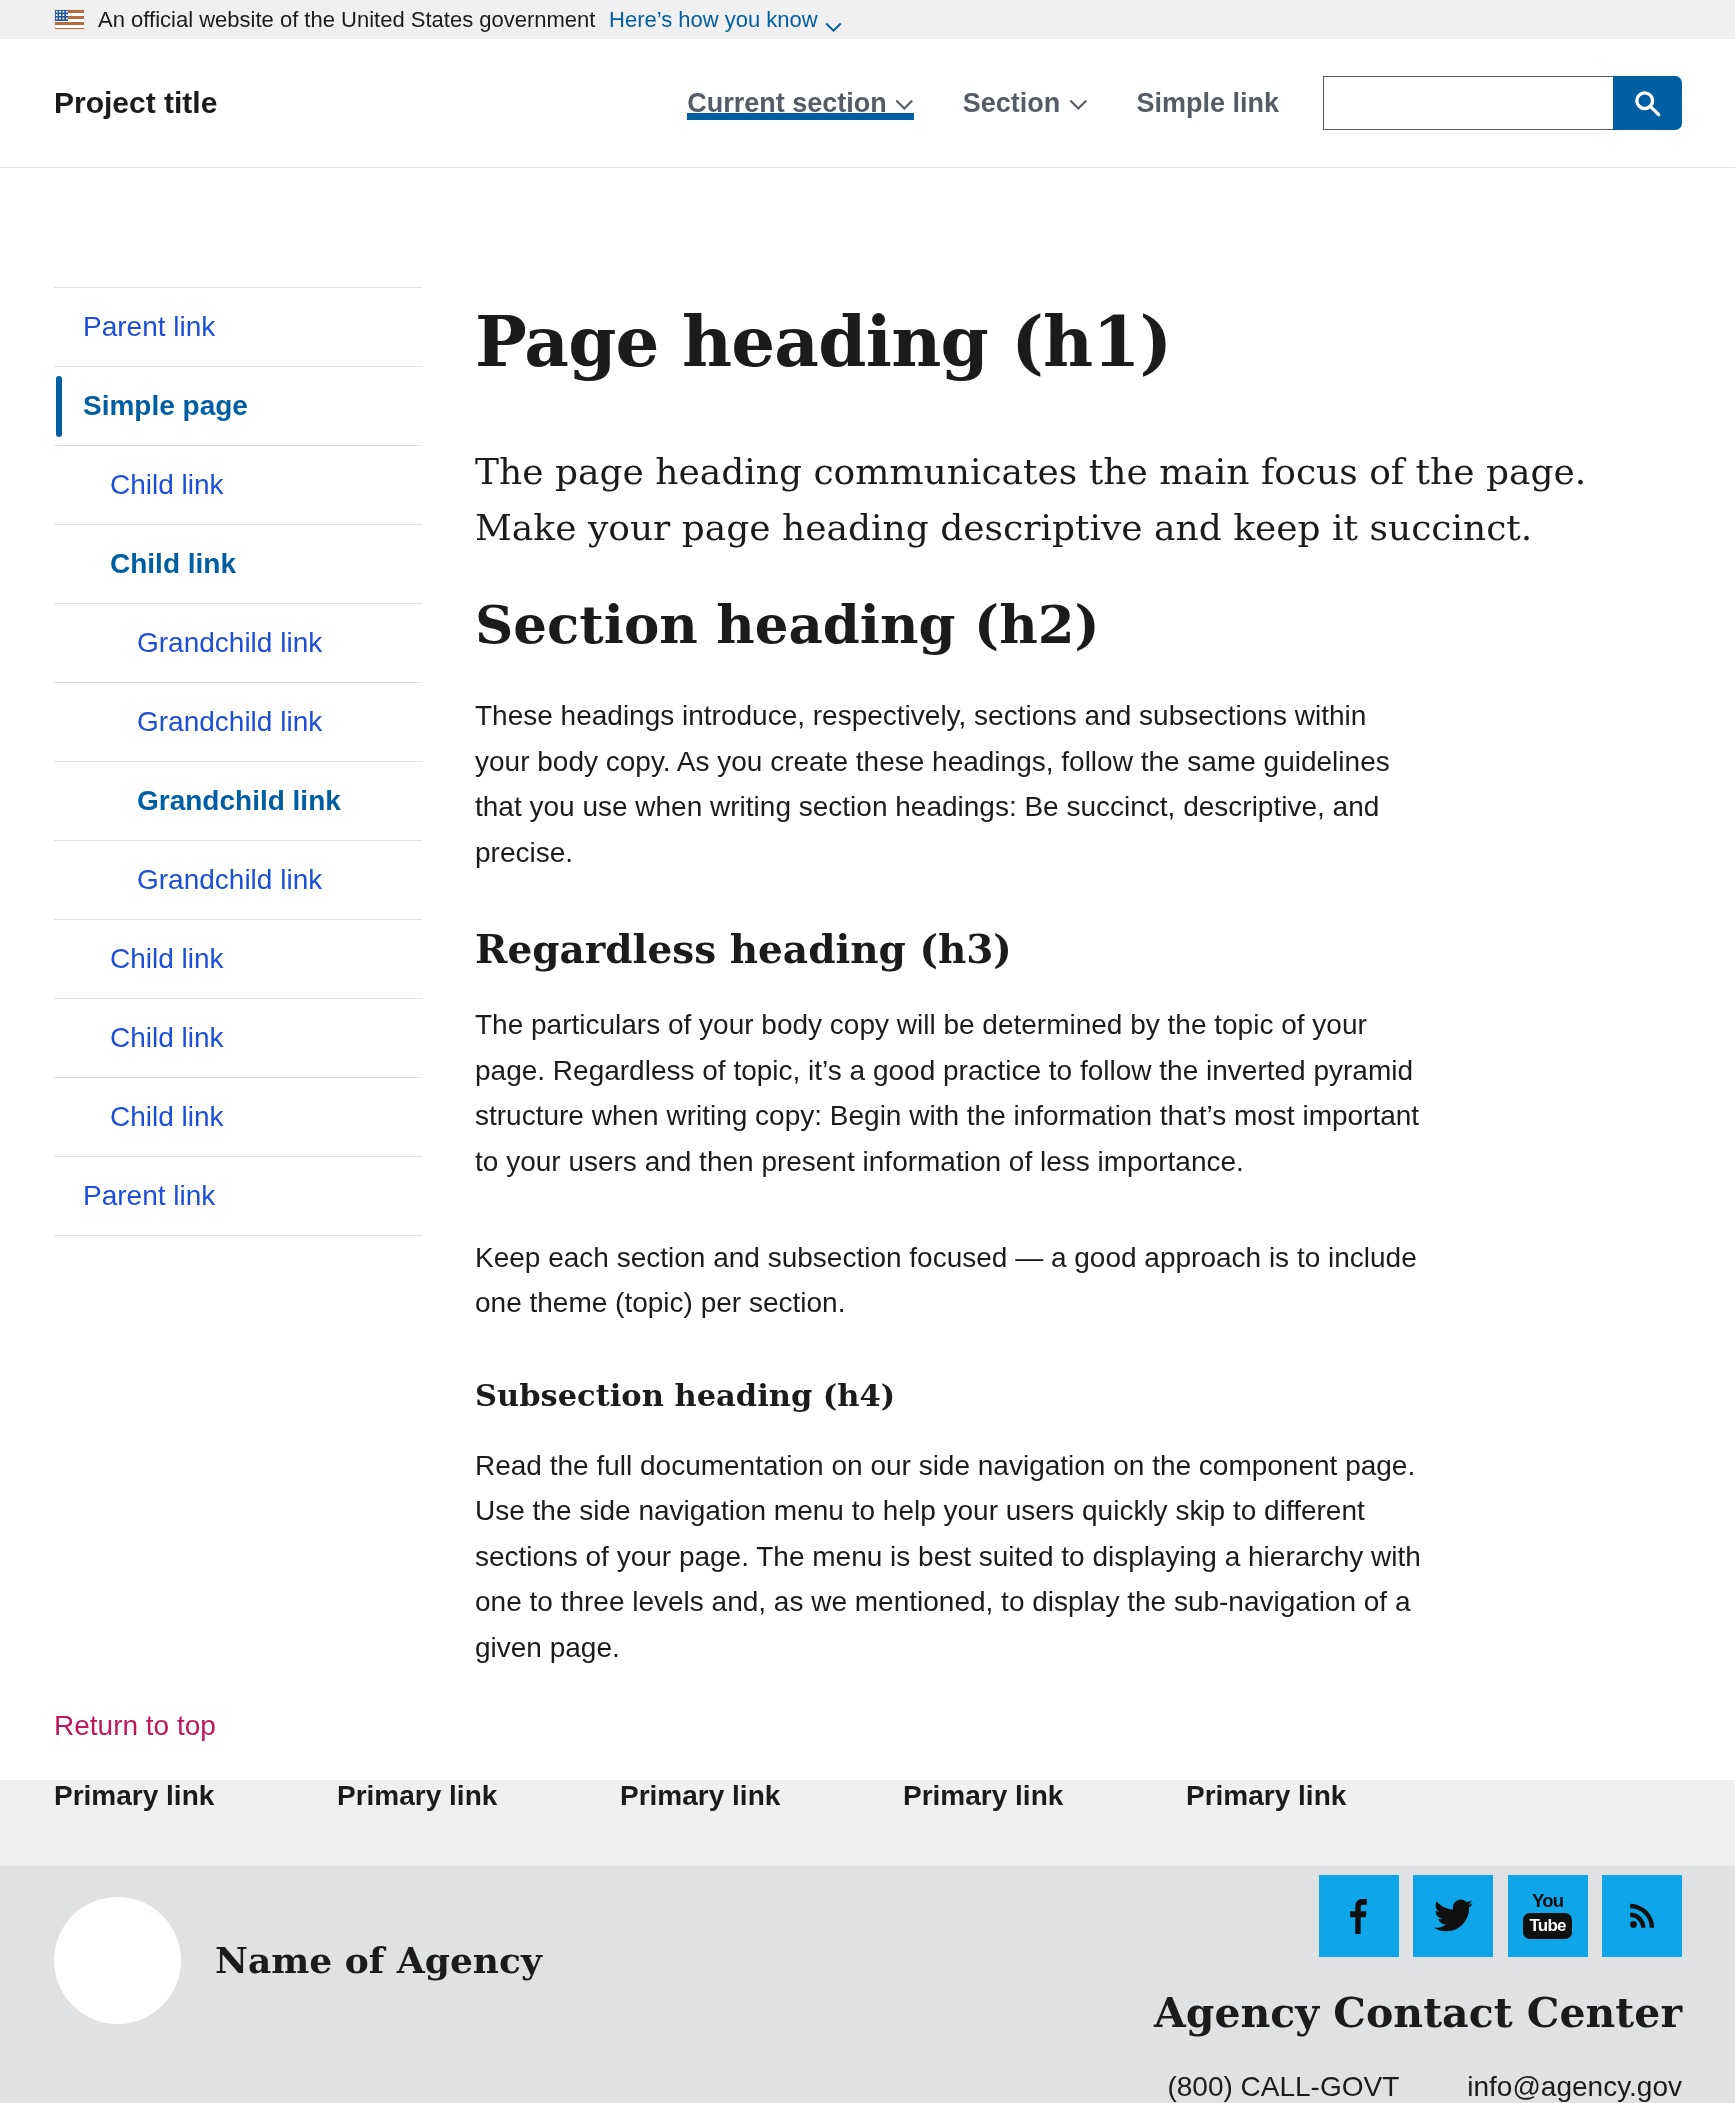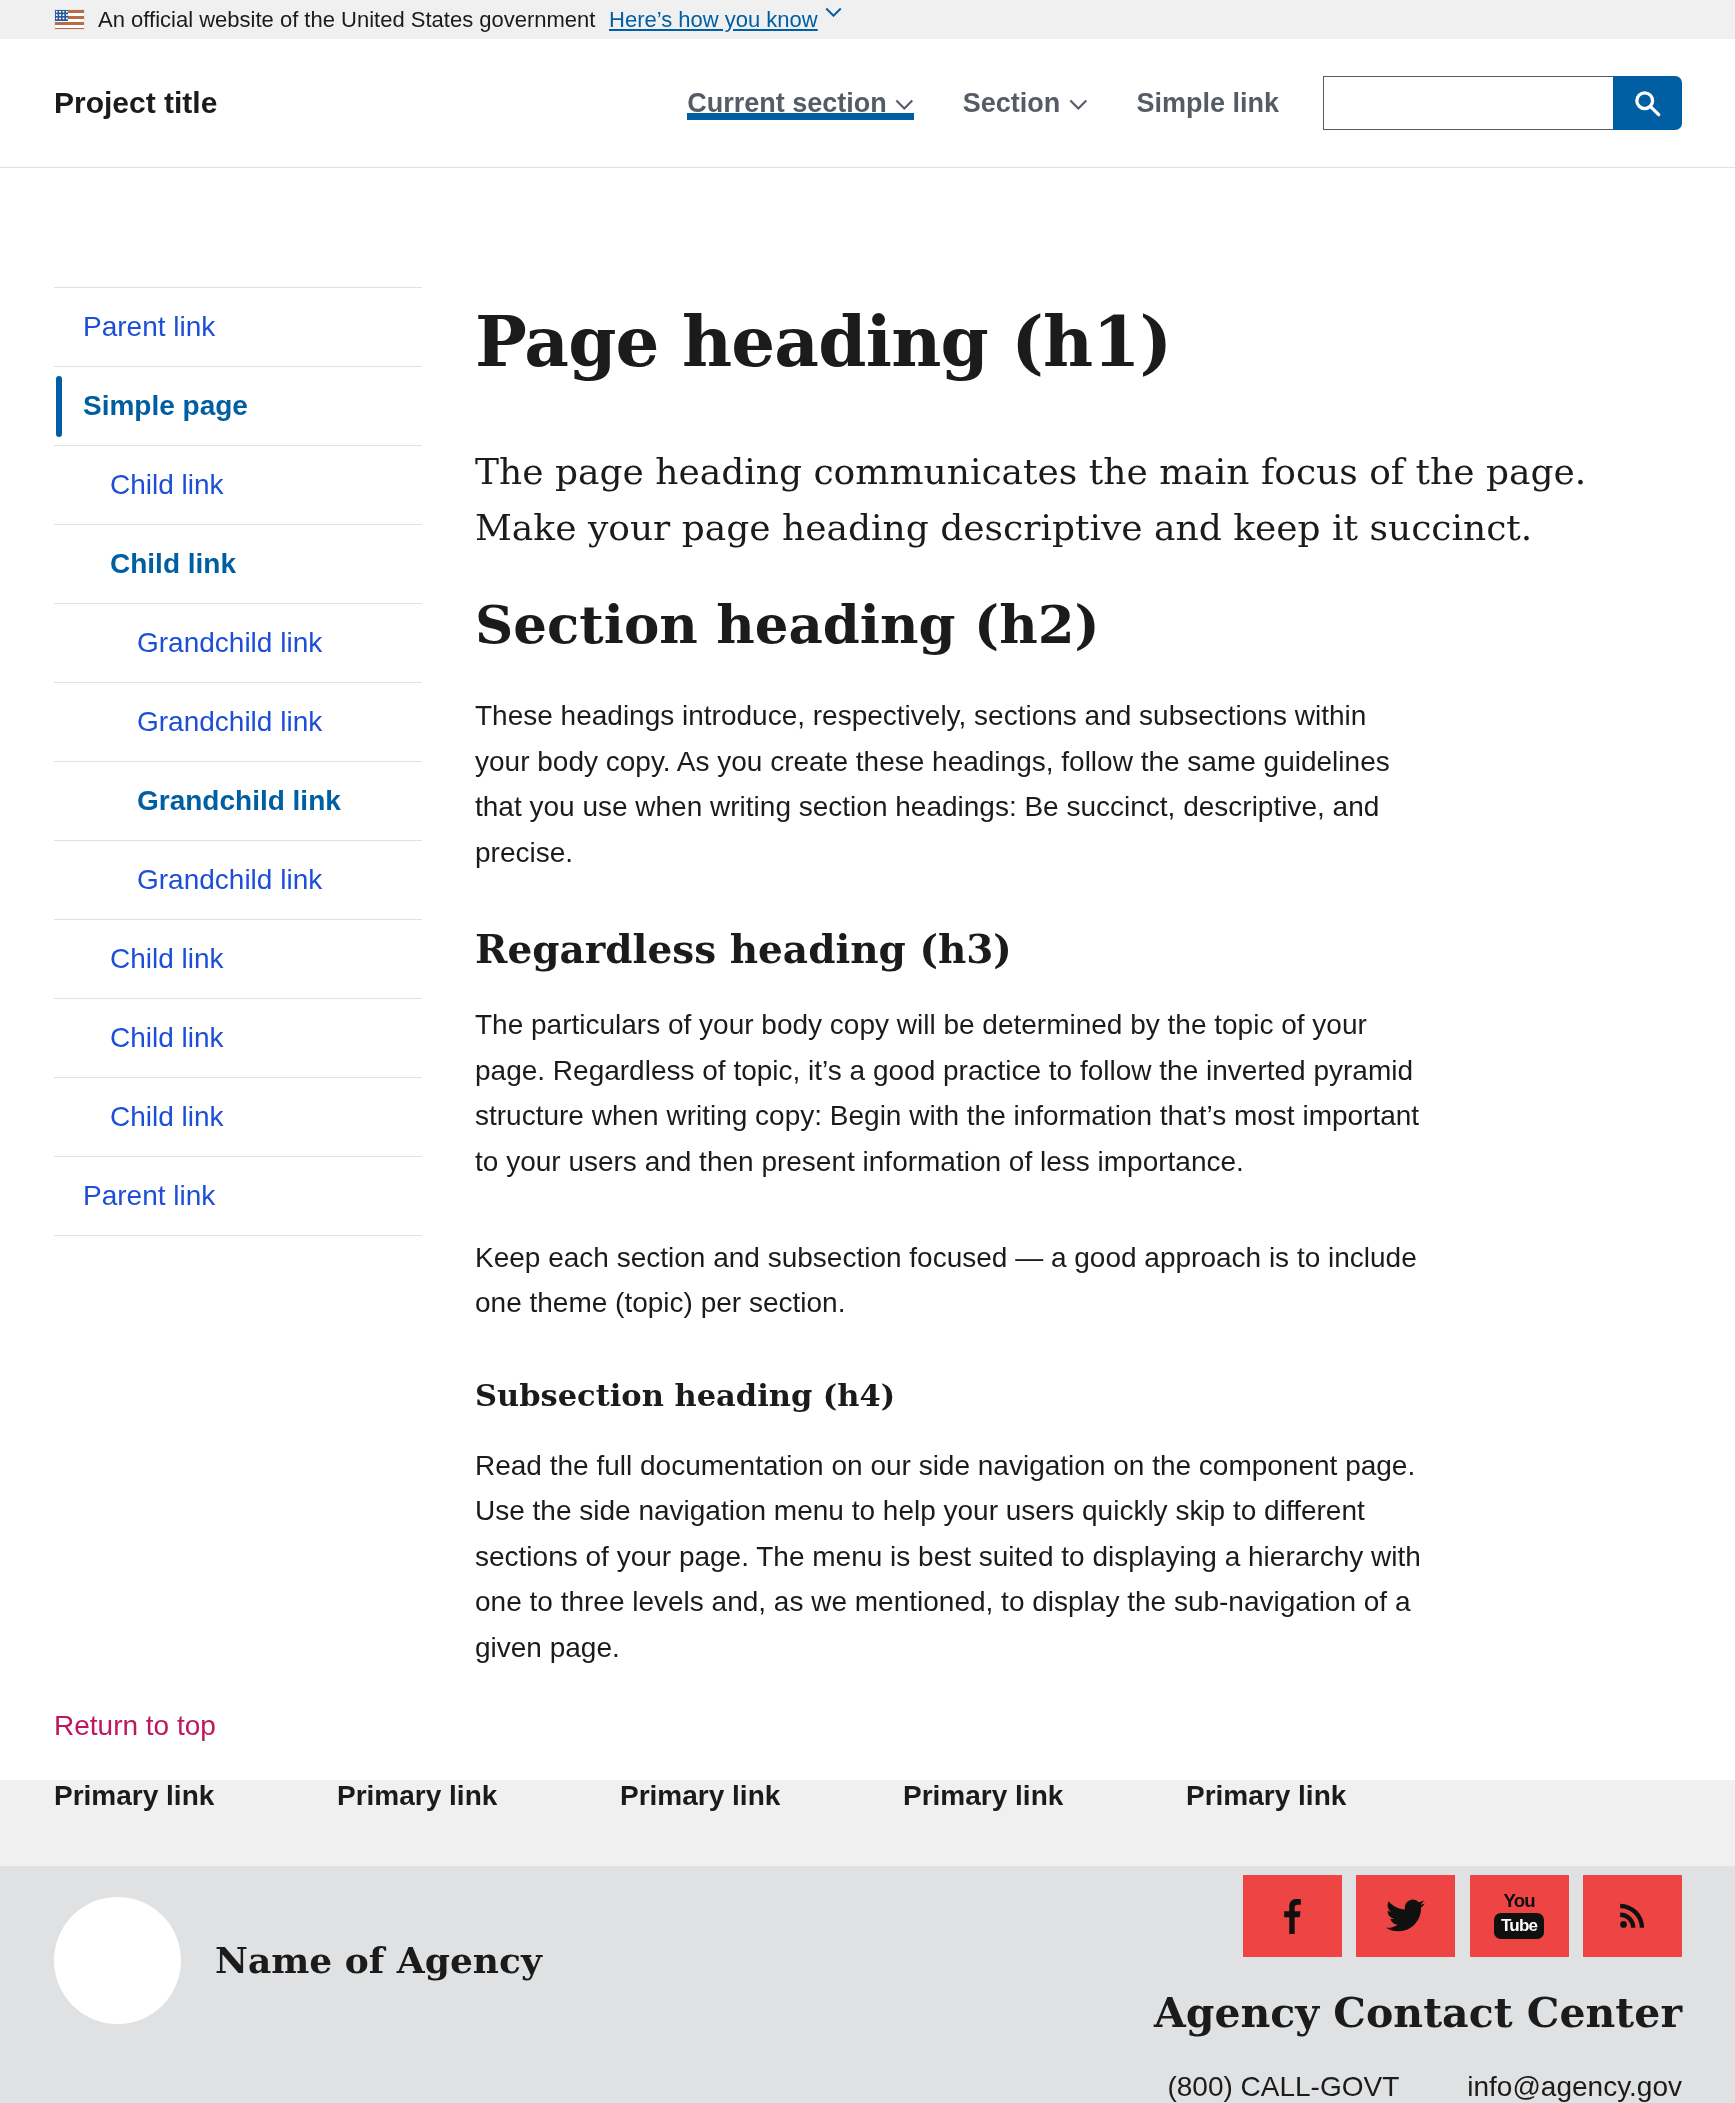--- a/index.html
+++ b/index.html
@@ -20,21 +20,21 @@
   }
   .flag{ width:30.5px; height:21px; position:relative; flex:none;
     background:repeating-linear-gradient(180deg,#b96b43 0 3.1px,#fff 3.1px 6.1px);
     border:0.8px solid #e6e6e6;
   }
   .flag .canton{
     position:absolute; left:0; top:0; width:12.7px; height:11px; background:#27599c;
     background-image:radial-gradient(#fff 0.8px, transparent 0.8px);
     background-size:3.4px 3.4px;
   }
-  .banner-link{ color:#005ea2; text-decoration:underline; display:inline-flex; align-items:flex-start; gap:6.8px; }
+  .banner-link{ color:#005ea2; display:inline-flex; align-items:flex-end; gap:6.8px; }
   .banner-link svg{ stroke:#005ea2; }
 
   
   header.site-header{
     height:129px; background:#fff; border-bottom:1.7px solid #dfe1e2;
     display:flex; align-items:center; padding:0 54px; position:relative;
   }
   .site-title{ font-size:30px; font-weight:700; color:#1b1b1b; }
   .site-nav{ margin-left:auto; display:flex; align-items:center; gap:49px; height:100%; margin-right:44px; }
   .nav-item{
@@ -120,21 +120,21 @@
   }
   .agency-id{ display:flex; align-items:center; gap:34px; margin-top:30.5px; height:127px; }
   .agency-logo{ width:127px; height:127px; border-radius:50%; background:#fff; flex:none; }
   .agency-name{
     font-family:"DejaVu Serif","Liberation Serif",serif;
     font-size:36px; font-weight:700; color:#1b1b1b;
   }
   .agency-contact{ text-align:right; }
   .social-row{ display:flex; gap:14.4px; justify-content:flex-end; margin-top:8.5px; }
   .social-sq{
-    width:99px; height:82px; background:#ef4444; display:flex; align-items:center; justify-content:center;
+    width:80px; height:82px; background:#0ea5e9; display:flex; align-items:center; justify-content:center;
     cursor:pointer;
   }
   .social-sq svg{ fill:#101010; }
   .yt{ display:flex; flex-direction:column; align-items:center; line-height:1;
        font-weight:700; font-family:"Liberation Sans",sans-serif; }
   .yt .yt-top{ font-size:18.6px; color:#101010; letter-spacing:-0.8px; }
   .yt .yt-tube{ font-size:17px; color:#fff; background:#101010; border-radius:6.8px; padding:4.2px 6.8px 5.1px; margin-top:1.7px; letter-spacing:-0.8px;}
   .contact-heading{
     font-family:"DejaVu Serif","Liberation Serif",serif;
     font-size:41px; font-weight:700; margin-top:32px; color:#1b1b1b;

